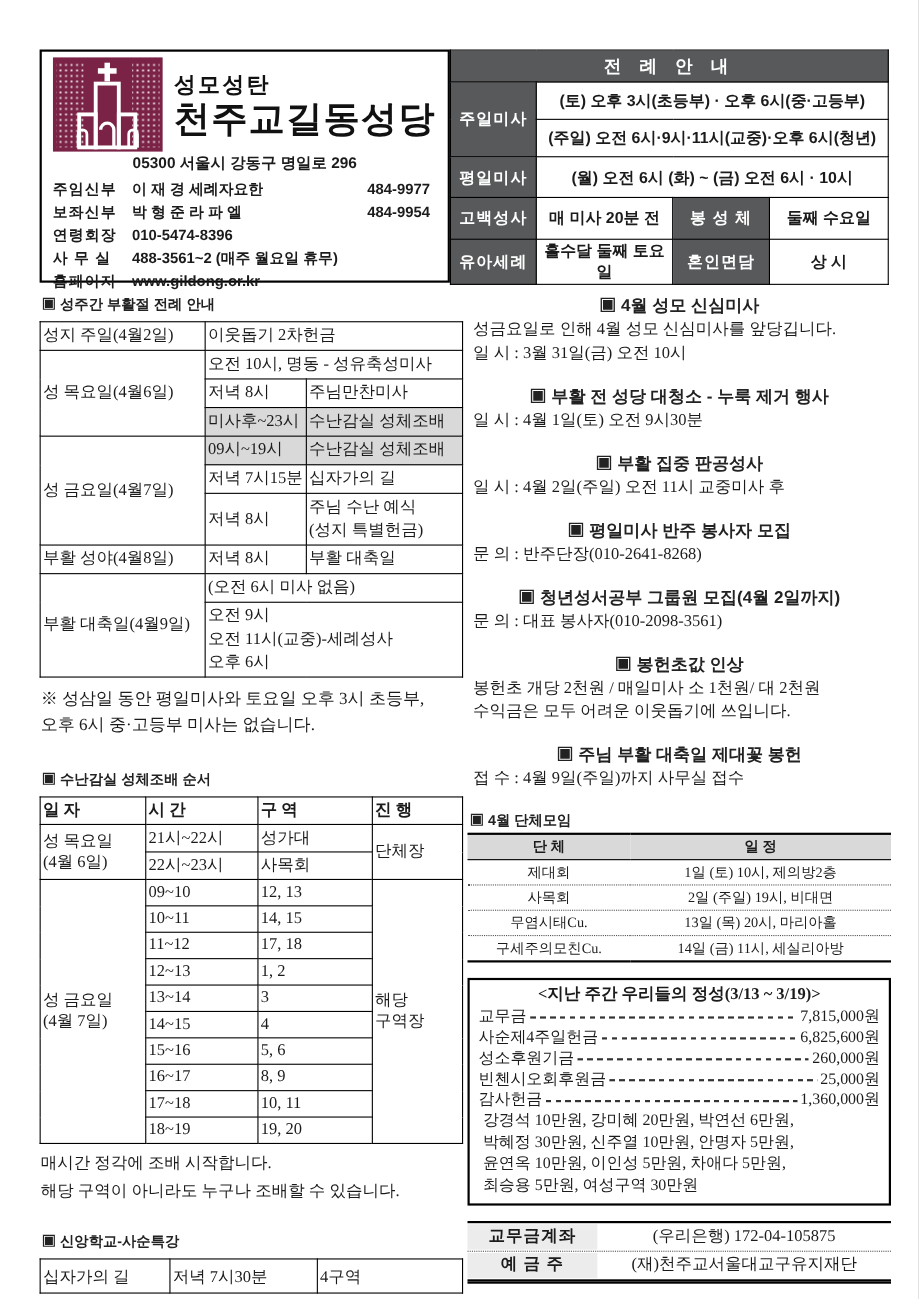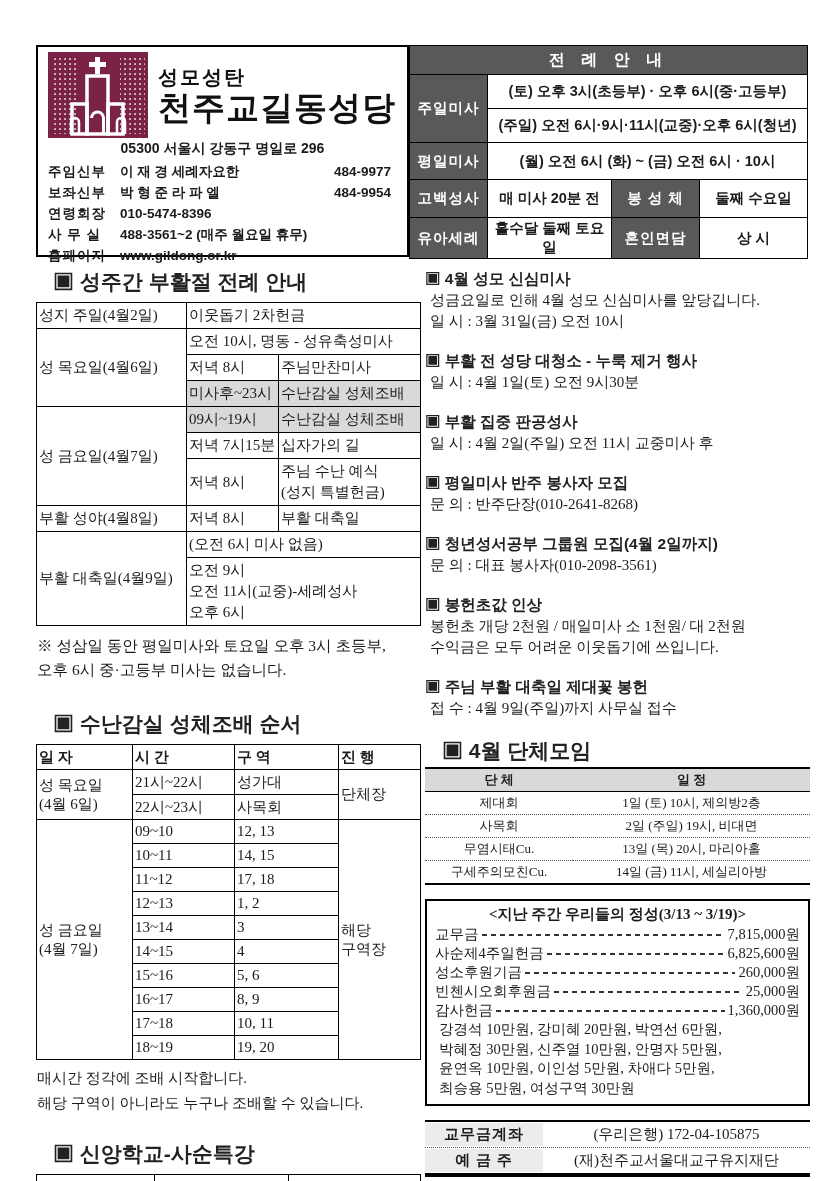--- a/index.html
+++ b/index.html
@@ -30,35 +30,35 @@
     font-family: "Liberation Sans", sans-serif; font-weight: bold; font-size: 14.5px;
   }
   table.liturgy td { border: 1.5px solid #000; text-align: center; vertical-align: middle; padding: 1px 2px; }
   table.liturgy td.dark { background: #58595b; color: #ffffff; letter-spacing: 1px; }
   table.liturgy td.title-cell { background: #58595b; color: #ffffff; font-size: 16px; letter-spacing: 6px; }
   
   .col-left  { position: absolute; left: 36px;  top: 268px; width: 385px; }
   .col-right { position: absolute; left: 425px; top: 268px; width: 385px; }
   .sec-title {
     font-family: "Liberation Sans", sans-serif; font-weight: bold;
-    font-size: 21px; color: #222; margin: 0 0 6px 17px;
+    font-size: 13px; color: #222; margin: 0 0 6px 2px;
   }
   
   table.tbl { width: 100%; border-collapse: collapse; table-layout: fixed; font-size: 15px; }
   table.tbl td { border: 1.5px solid #000; text-align: left; vertical-align: middle; padding: 2px 2px; }
   table.tbl .hl { background: #d9d9d9; margin-top: 28px; }
   table.hw td { height: 26px; line-height: 21px; }
   table.ad td { height: 22px; line-height: 19px; }
   table.lec td { height: 31px; }
   .note { font-size: 15.5px; line-height: 24px; margin: 8px 0 0 1px; }
   .note2 { font-size: 15px; line-height: 25px; margin: 6px 0 0 1px; }
   .spacer28 { height: 28px; } .spacer24 { height: 24px; }
   
   .ann { margin-bottom: 18px; }
-  .ann-title { font-family: "Liberation Sans", sans-serif; font-weight: bold; font-size: 15.5px; color: #222; line-height: 22px; }
+  .ann-title { font-family: "Liberation Sans", sans-serif; font-weight: bold; font-size: 15.5px; color: #222; line-height: 22px; text-align: center; }
   .ann-line { font-size: 15px; line-height: 21px; padding-left: 5px; }
   
   table.meet {
     width: 100%; border-collapse: collapse; table-layout: fixed; font-size: 13px;
     border-top: 2px solid #000; border-bottom: 2px solid #000; margin-top: 2px;
   }
   table.meet td { text-align: center; padding: 2px 2px; line-height: 18px; }
   table.meet tr.mhead td { background: #d9d9d9; font-weight: bold; border-bottom: 1.5px solid #000; }
   table.meet tr.mrow td { border-bottom: 1px dotted #555; }
   table.meet tr.mrow:last-child td { border-bottom: none; }

